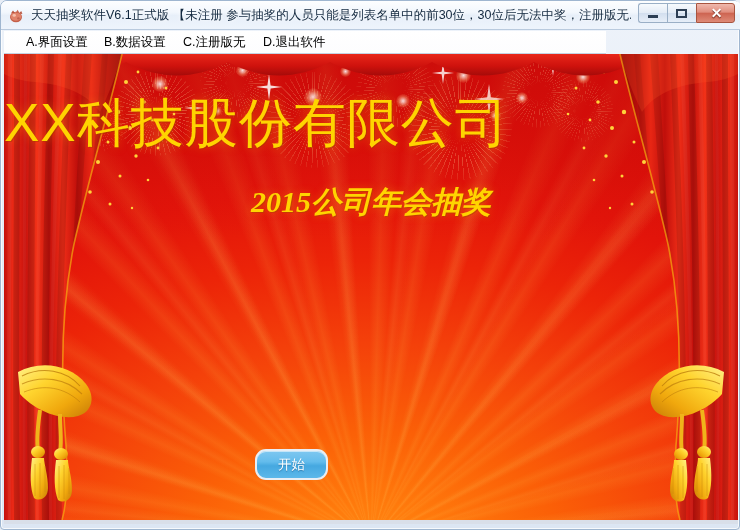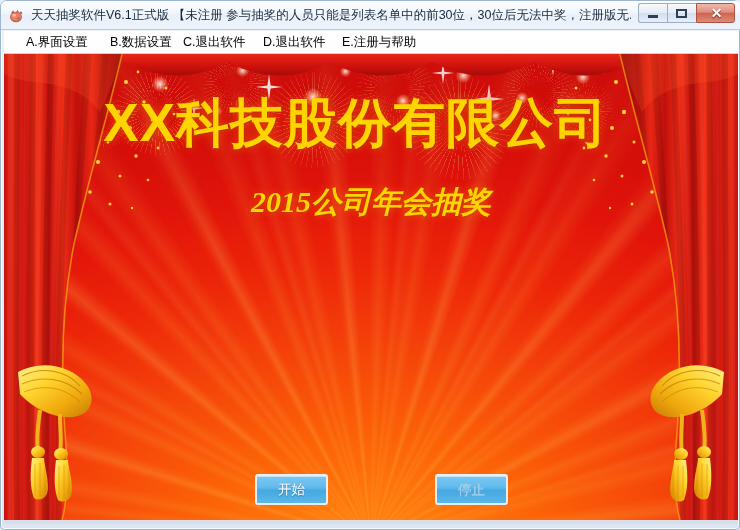--- a/index.html
+++ b/index.html
@@ -102,21 +102,21 @@
     font-weight: bold;
     color: #ffffff;
     text-shadow: 0 1px 1px rgba(90,20,10,0.95);
     font-family: "Liberation Sans", sans-serif;
   }
 
   
   #menubar {
     position: absolute;
     left: 3px; top: 30px;
-    width: 734px;
+    width: 602px;
     height: 23px;
     background: linear-gradient(to bottom, #ffffff 0%, #fdfdfe 100%);
     border-bottom: 1px solid #c4d2e2;
     box-sizing: border-box;
   }
   .menu-item {
     position: absolute;
     top: 0;
     height: 23px;
     line-height: 23px;
@@ -233,24 +233,24 @@
   #content {
     position: absolute;
     left: 0; top: 0;
     width: 734px; height: 466px;
     pointer-events: none;
   }
   #company-title {
     position: absolute;
     left: 0; top: 42px;
     width: 604px;
-    text-align: right;
+    text-align: left;
     font-family: "Liberation Sans", sans-serif;
     font-size: 53px;
-    font-weight: bold;
+    font-weight: normal;
     letter-spacing: 1px;
     color: #ffd400;
     line-height: 1;
     white-space: nowrap;
     text-shadow: 1px 1px 0 rgba(160,60,0,0.45), 0 0 10px rgba(255,170,0,0.35);
   }
   #event-subtitle {
     position: absolute;
     left: 0; top: 128px;
     width: 734px;
@@ -274,26 +274,26 @@
     color: #ffffff;
     letter-spacing: 2px;
     white-space: nowrap;
     line-height: 1.1;
     text-shadow: 0 0 2px rgba(255,255,255,0.5), 2px 2px 4px rgba(150,30,0,0.45);
   }
 
   
   .actbtn {
     position: absolute;
-    top: 420px;
+    top: 395px;
     width: 73px;
     height: 31px;
     box-sizing: border-box;
     border: 2px solid #e7eef5;
-    border-radius: 3px;
+    border-radius: 11px;
     background: linear-gradient(to bottom, #7ec7f0 0%, #63bcec 40%, #45a8e0 55%, #5cb8ea 100%);
     box-shadow: inset 0 1px 0 rgba(255,255,255,0.55);
     text-align: center;
     line-height: 28px;
     font-size: 13.5px;
     font-family: "Liberation Sans", sans-serif;
     cursor: pointer;
     pointer-events: auto;
   }
   #btn-start {
@@ -340,24 +340,23 @@
     <div class="capbtn" id="btn-max">
       <div class="max-glyph"></div>
     </div>
     <div class="capbtn" id="btn-close">
       <div class="close-glyph">✕</div>
     </div>
   </div>
 
   <div id="menubar">
     <div class="menu-item" style="left:20px">A.界面设置</div>
-    <div class="menu-item" style="left:104px">B.数据设置</div>
-    <div class="menu-item" style="left:177px">C.退出软件</div>
+    <div class="menu-item" style="left:98px">B.数据设置</div>
+    <div class="menu-item" style="left:177px">C.注册版无</div>
     <div class="menu-item" style="left:257px">D.退出软件</div>
-    <div class="menu-item" style="left:336px">E.注册与帮助</div>
   </div>
 
   <div id="stage">
 
     <div id="sunburst"></div>
     <div id="rays"></div>
     <div id="rays2"></div>
     <div id="top-wash"></div>
 
     <div>
@@ -606,19 +605,18 @@
             <path d="M65,414 L65,440"></path>
         </g>
       </g>
     </svg>
 
     <div id="content">
       <div id="company-title">XX科技股份有限公司</div>
       <div id="event-subtitle">2015公司年会抽奖</div>
 
       <div class="actbtn" id="btn-start">开始</div>
-      <div class="actbtn" id="btn-stop">停止</div>
     </div>
 
   </div>
 
   <div id="bottom-strip"></div>
 </div>
 
 </body></html>

